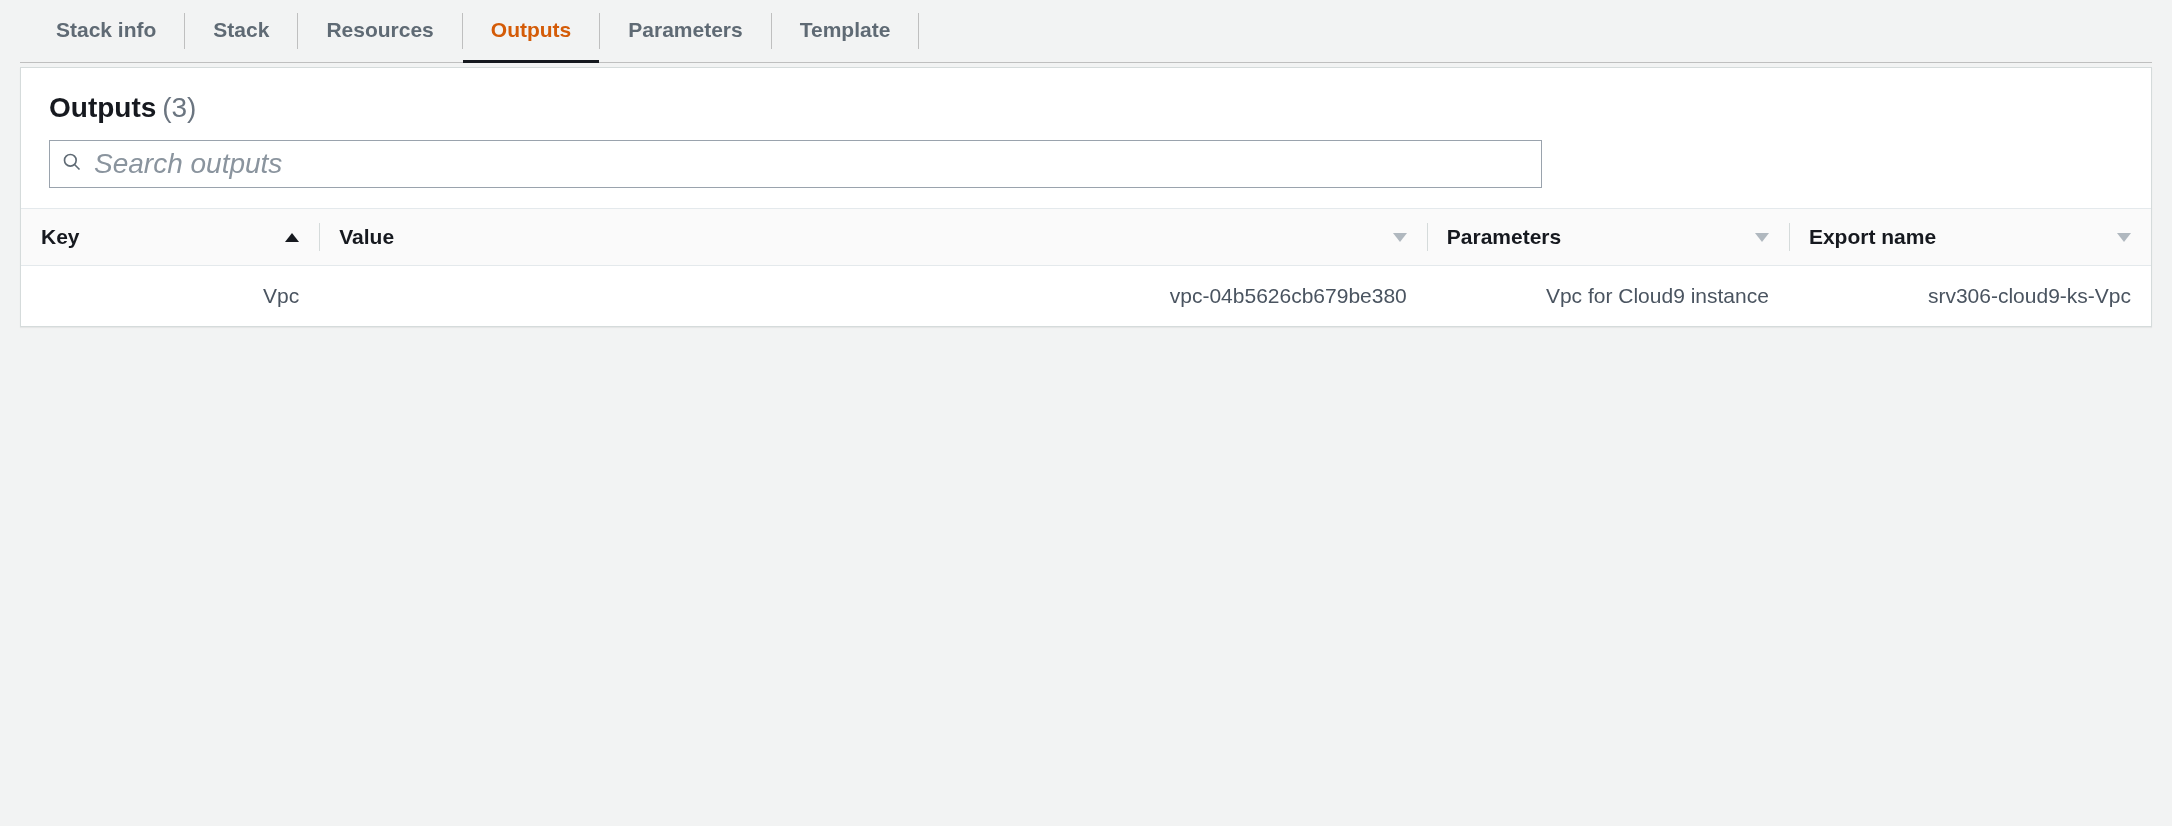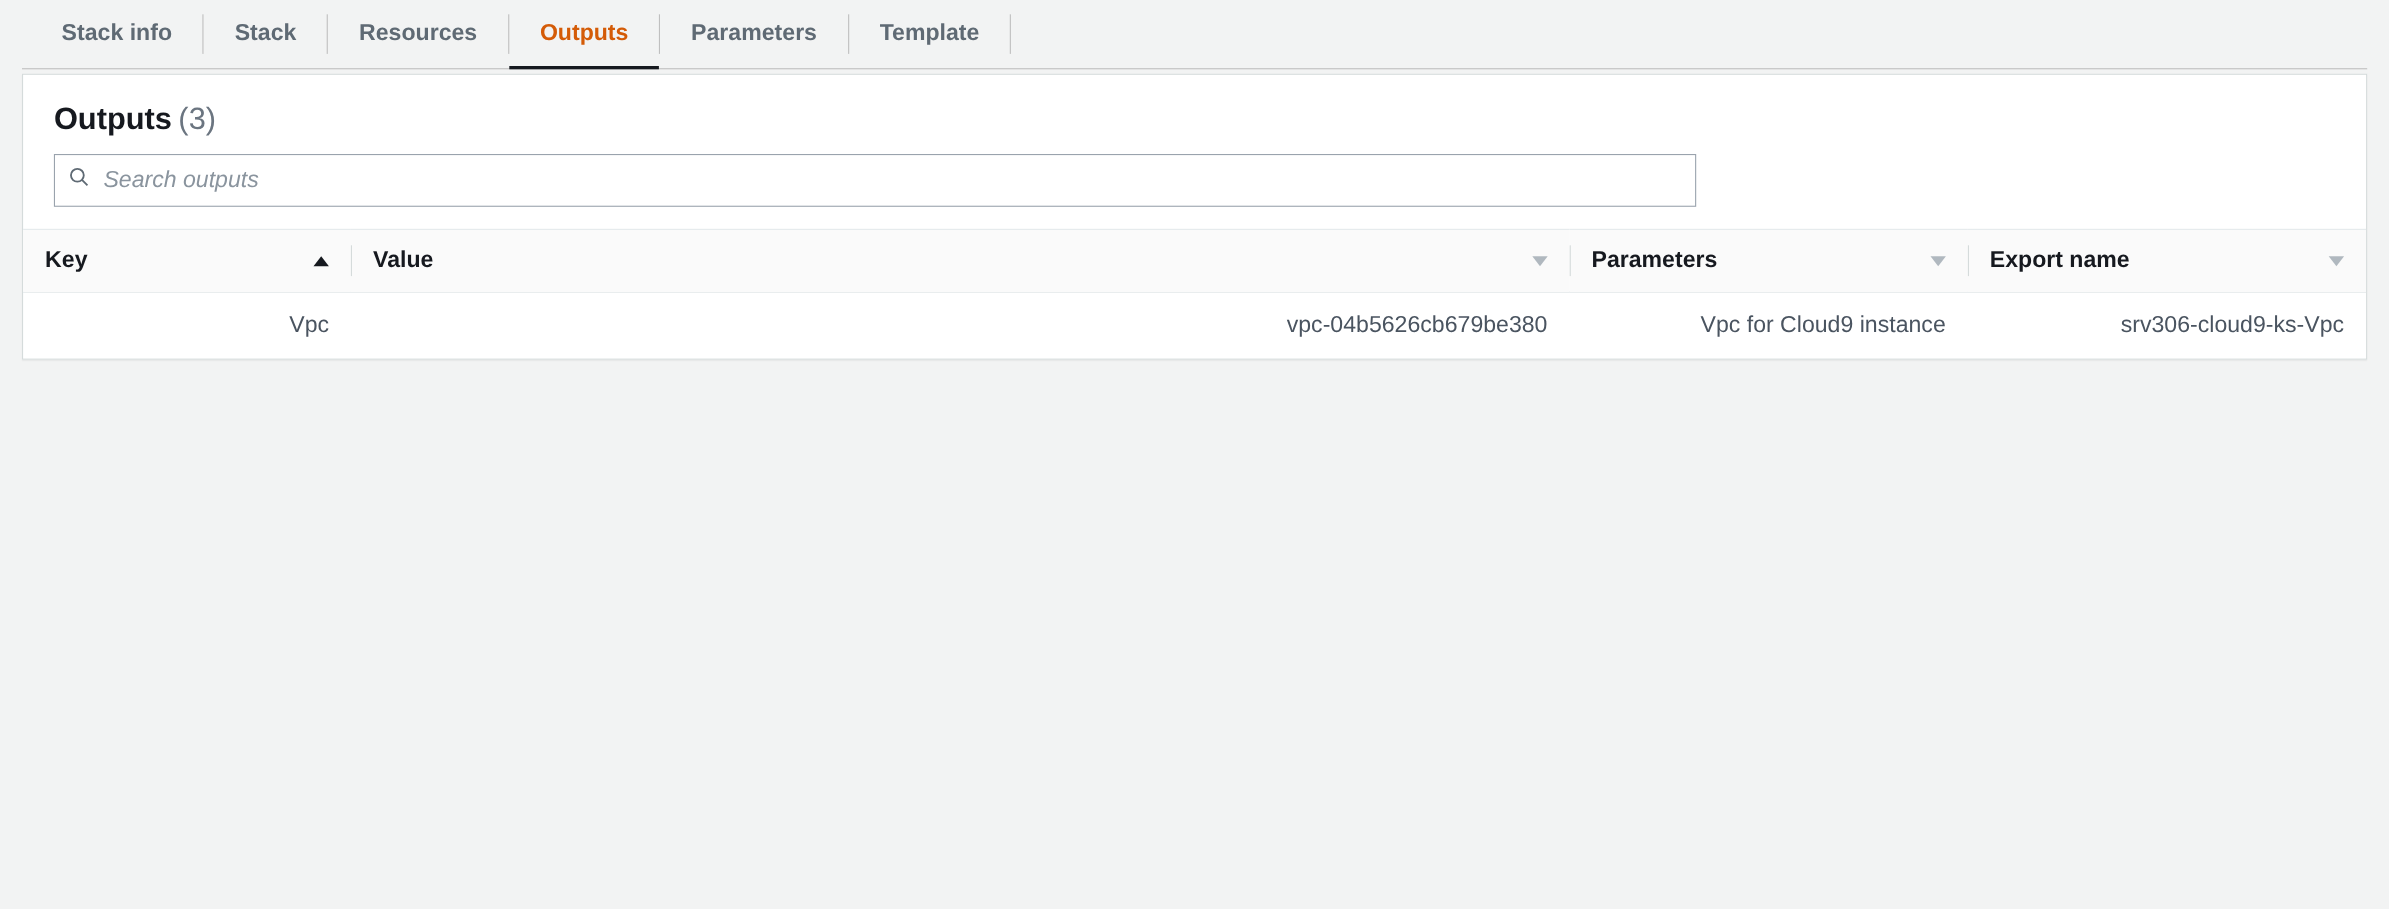--- a/index.html
+++ b/index.html
@@ -75,21 +75,21 @@
     padding: 0 12px;
   }
   .search-box svg {
     flex-shrink: 0;
     margin-right: 10px;
   }
   .search-input {
     border: none;
     outline: none;
     flex: 1;
-    font-size: 21px;
+    font-size: 28px;
     color: #333;
     background: transparent;
   }
   .search-input::placeholder {
     color: #8a949e;
     font-style: italic;
   }
   table.outputs {
     width: 100%;
     border-collapse: collapse;

